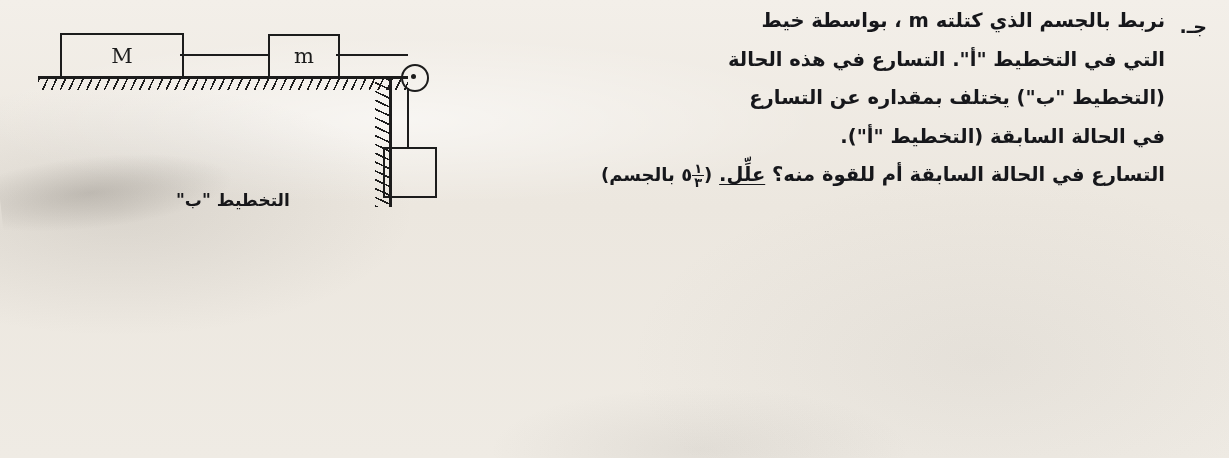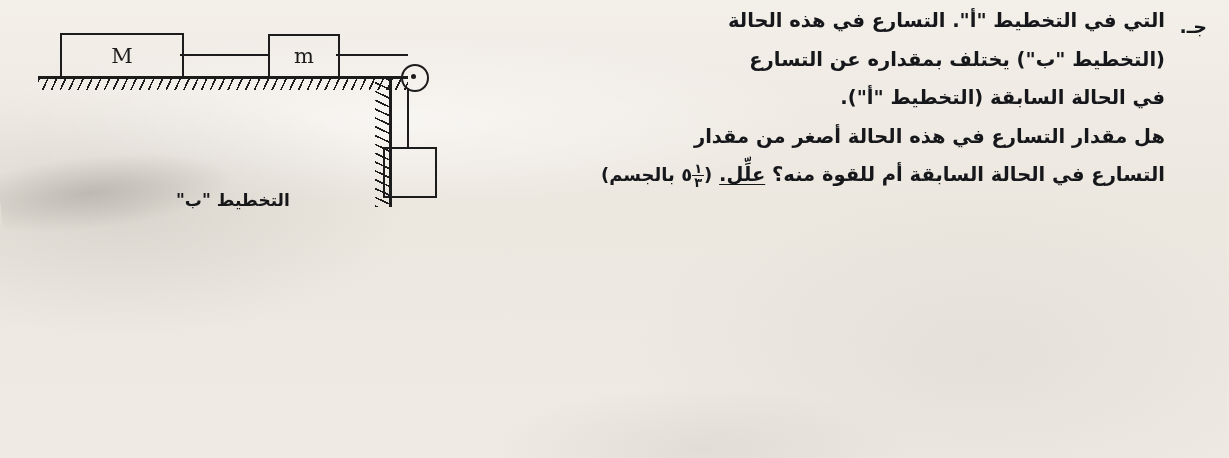--- a/index.html
+++ b/index.html
@@ -240,24 +240,24 @@
   <div class="block hanging-block">
     <span></span>
   </div>
 
   <div class="figure-caption">التخطيط "ب"</div>
 </div>
 
 <div class="text-block">
   <div class="item-marker">جـ.</div>
   <div class="lines">
+    <div class="line">نربط بالجسم الذي كتلته  m  ، بواسطة خيط</div>
     <div class="line">التي في التخطيط "أ".  التسارع في هذه الحالة</div>
     <div class="line">(التخطيط "ب") يختلف بمقداره عن التسارع</div>
     <div class="line">في الحالة السابقة (التخطيط "أ").</div>
-    <div class="line line-wide">هل مقدار التسارع في هذه الحالة أصغر من مقدار</div>
     <div class="line line-wide">
       <span>التسارع في الحالة السابقة أم للقوة منه؟</span>
       <span class="underline">علِّل.</span>
       <span class="marks">
         <span>(</span><span class="frac"><span class="num">١</span><span class="den">٣</span></span><span>٥</span>&nbsp;<span>بالجسم</span><span>)</span>
       </span>
     </div>
   </div>
 </div>
 

